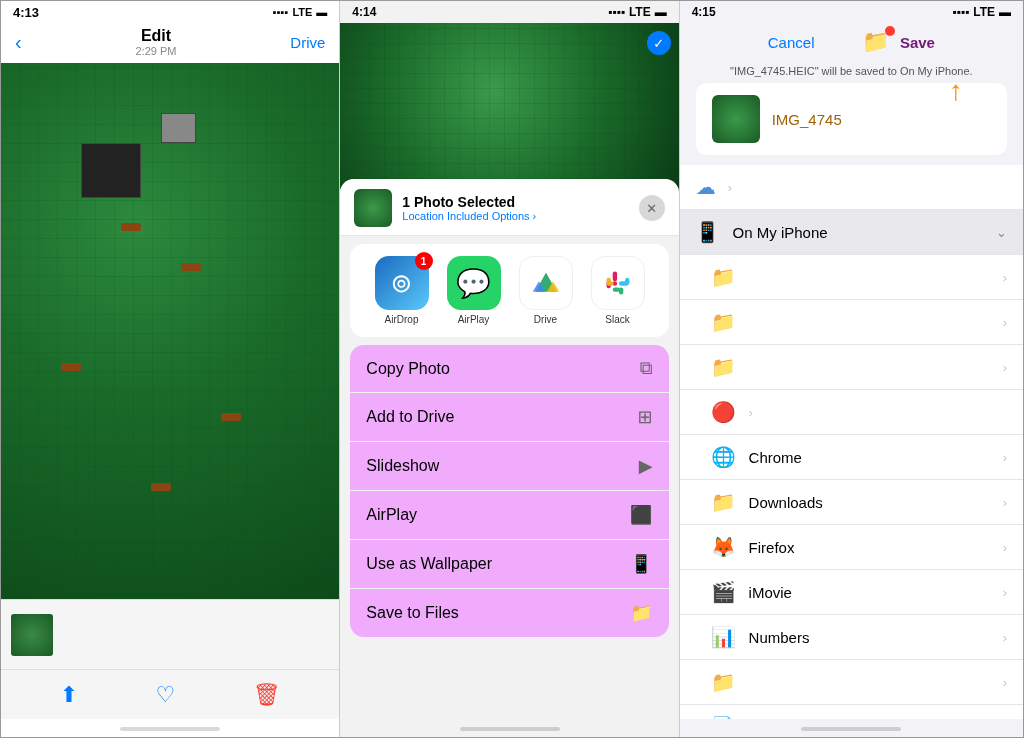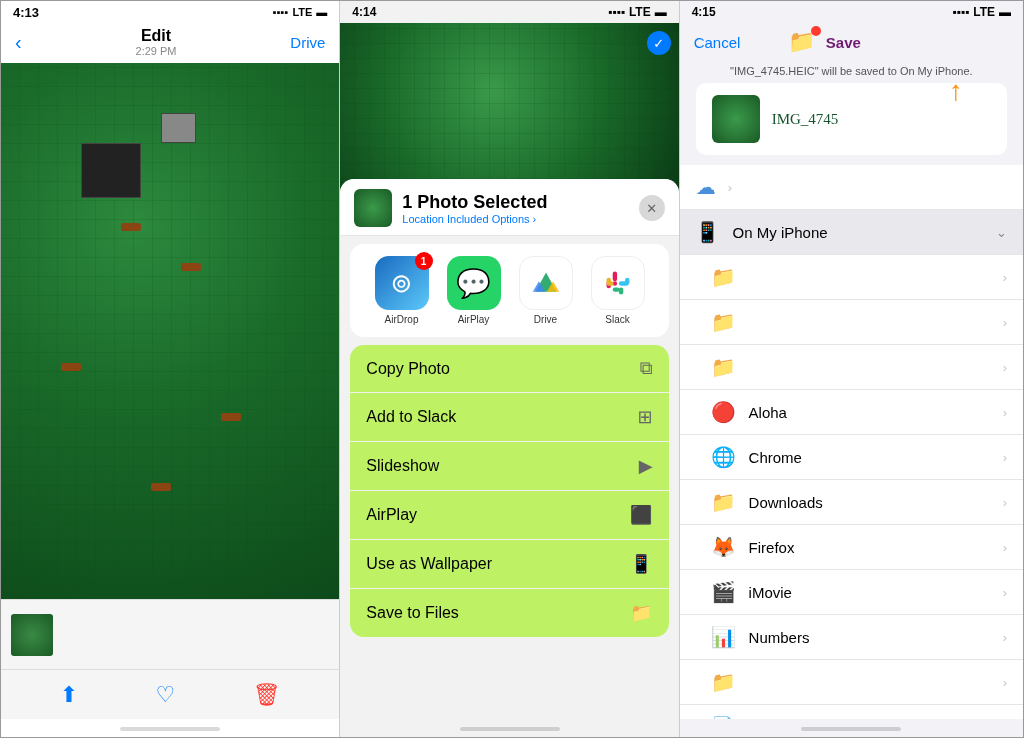--- a/index.html
+++ b/index.html
@@ -191,21 +191,21 @@
       gap: 10px;
       border-bottom: 1px solid #e5e5e5;
     }
     .share-header-icon {
       width: 38px;
       height: 38px;
       background: radial-gradient(#3a9a4a, #1a5a25);
       border-radius: 6px;
       flex-shrink: 0;
     }
-    .share-header-text .title { font-weight: 600; font-size: 18px; }
+    .share-header-text .title { font-weight: 600; font-size: 14px; }
     .share-header-text .sub { font-size: 11px; color: #007AFF; }
     .share-close {
       margin-left: auto;
       width: 26px;
       height: 26px;
       background: #d8d8d8;
       border-radius: 50%;
       display: flex;
       align-items: center;
       justify-content: center;
@@ -252,21 +252,21 @@
       border-radius: 50%;
       color: #fff;
       font-size: 10px;
       display: flex;
       align-items: center;
       justify-content: center;
       font-weight: 700;
     }
     .app-label { font-size: 10px; color: #333; }
     .action-list {
-      background: #bef264;
+      background: #f0abfc;
       margin: 8px 10px 0;
       border-radius: 14px;
       overflow: hidden;
       text-align: center;
     }
     .action-item {
       display: flex;
       justify-content: space-between;
       align-items: center;
       padding: 13px 16px;
@@ -299,21 +299,21 @@
       display: flex;
       justify-content: space-between;
       padding: 4px 12px;
       font-size: 12px;
       font-weight: 600;
       height: 22px;
       background: #f2f2f7;
     }
     .panel3-nav {
       display: flex;
-      justify-content: flex-start;
+      justify-content: center;
       align-items: center;
       padding: 6px 14px 8px;
       background: #f2f2f7;
       gap: 48px;
     }
     .p3-cancel { color: #007AFF; font-size: 15px; cursor: pointer; }
     .p3-icons { display: flex; gap: 10px; align-items: center; }
     .p3-folder-icon { font-size: 22px; color: #007AFF; position: relative; }
     .p3-save { color: #701a75; font-size: 15px; font-weight: 600; cursor: pointer; }
     .p3-save-badge {
@@ -340,21 +340,21 @@
       display: flex;
       align-items: center;
       gap: 12px;
     }
     .file-preview-icon {
       width: 48px;
       height: 48px;
       background: radial-gradient(#3a9a4a, #1a5a25);
       border-radius: 6px;
     }
-    .file-name { font-size: 15px; color: #14532d; font-family: Liberation Serif, serif; }
+    .file-name { font-size: 15px; color: #a16207; }
     .arrow-up-indicator {
       position: absolute;
       right: 60px;
       top: 52px;
       color: #FF8C00;
       font-size: 28px;
       pointer-events: none;
     }
     .files-list {
       flex: 1;
@@ -505,21 +505,21 @@
         </div>
         <span class="app-label">Slack</span>
       </div>
     </div>
     <div class="action-list">
       <div class="action-item">
         <span class="action-label">Copy Photo</span>
         <span class="action-icon">⧉</span>
       </div>
       <div class="action-item">
-        <span class="action-label">Add to Slack</span>
+        <span class="action-label">Add to Drive</span>
         <span class="action-icon">⊞</span>
       </div>
       <div class="action-item">
         <span class="action-label">Slideshow</span>
         <span class="action-icon">▶</span>
       </div>
       <div class="action-item">
         <span class="action-label">AirPlay</span>
         <span class="action-icon">⬛</span>
       </div>
@@ -588,21 +588,20 @@
       <span class="file-row-name"></span>
       <span class="file-row-chevron">›</span>
     </div>
     <div class="file-row" style="padding-left:32px;">
       <span class="file-row-icon folder-dark">📁</span>
       <span class="file-row-name"></span>
       <span class="file-row-chevron">›</span>
     </div>
     <div class="file-row" style="padding-left:32px;">
       <span class="file-row-icon" style="color:#e55;">🔴</span>
-      <span class="file-row-name">Aloha</span>
       <span class="file-row-chevron">›</span>
     </div>
     <div class="file-row" style="padding-left:32px;">
       <span class="file-row-icon">🌐</span>
       <span class="file-row-name">Chrome</span>
       <span class="file-row-chevron">›</span>
     </div>
     <div class="file-row" style="padding-left:32px;">
       <span class="file-row-icon folder-blue">📁</span>
       <span class="file-row-name">Downloads</span>

